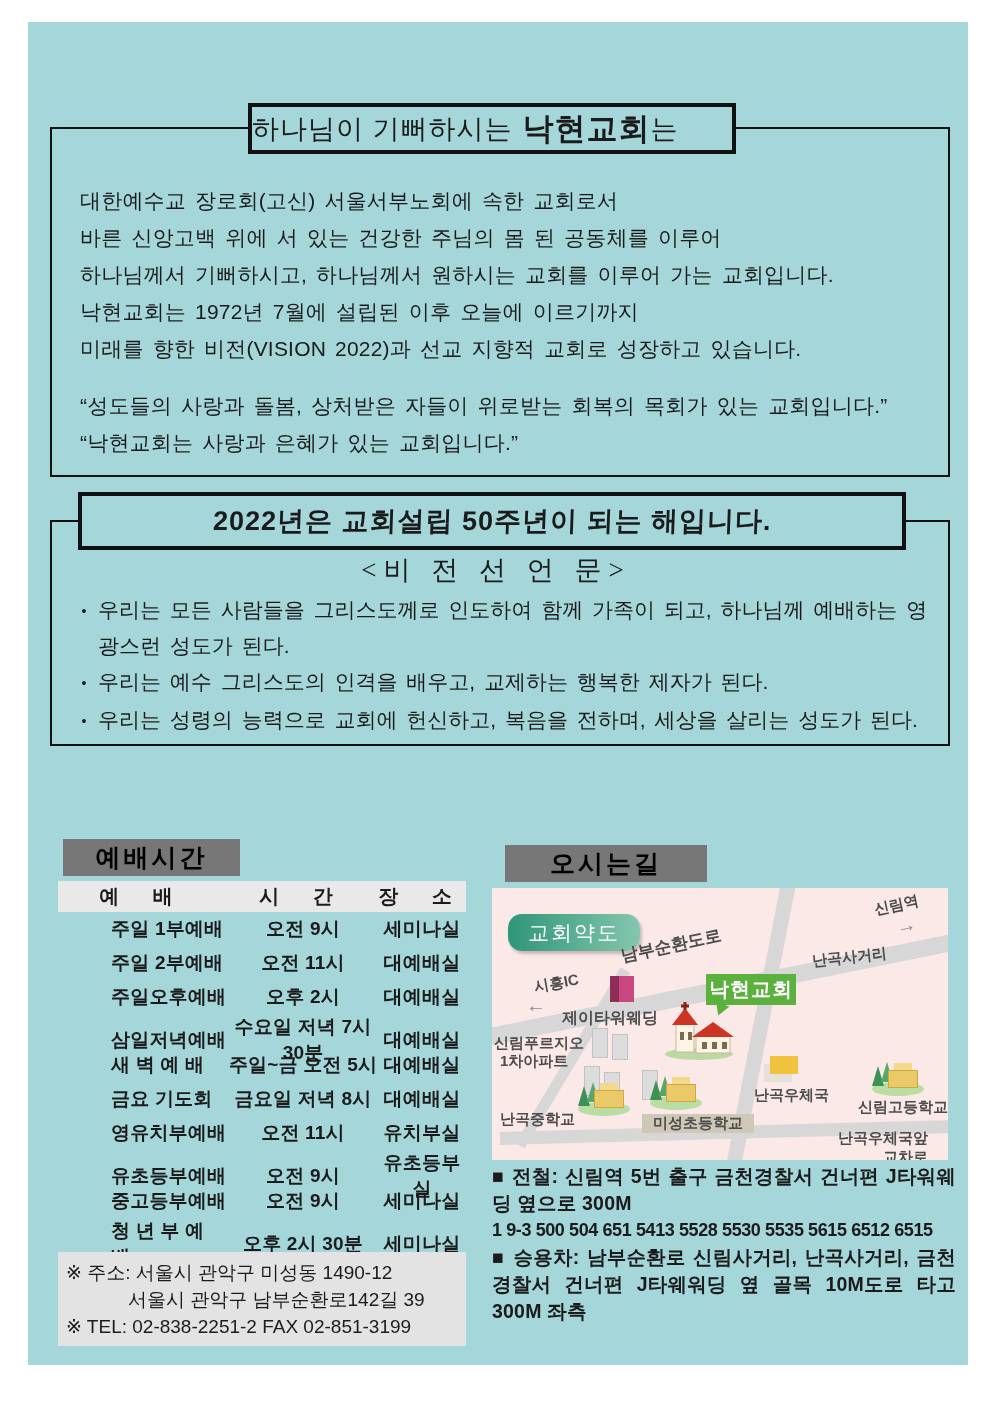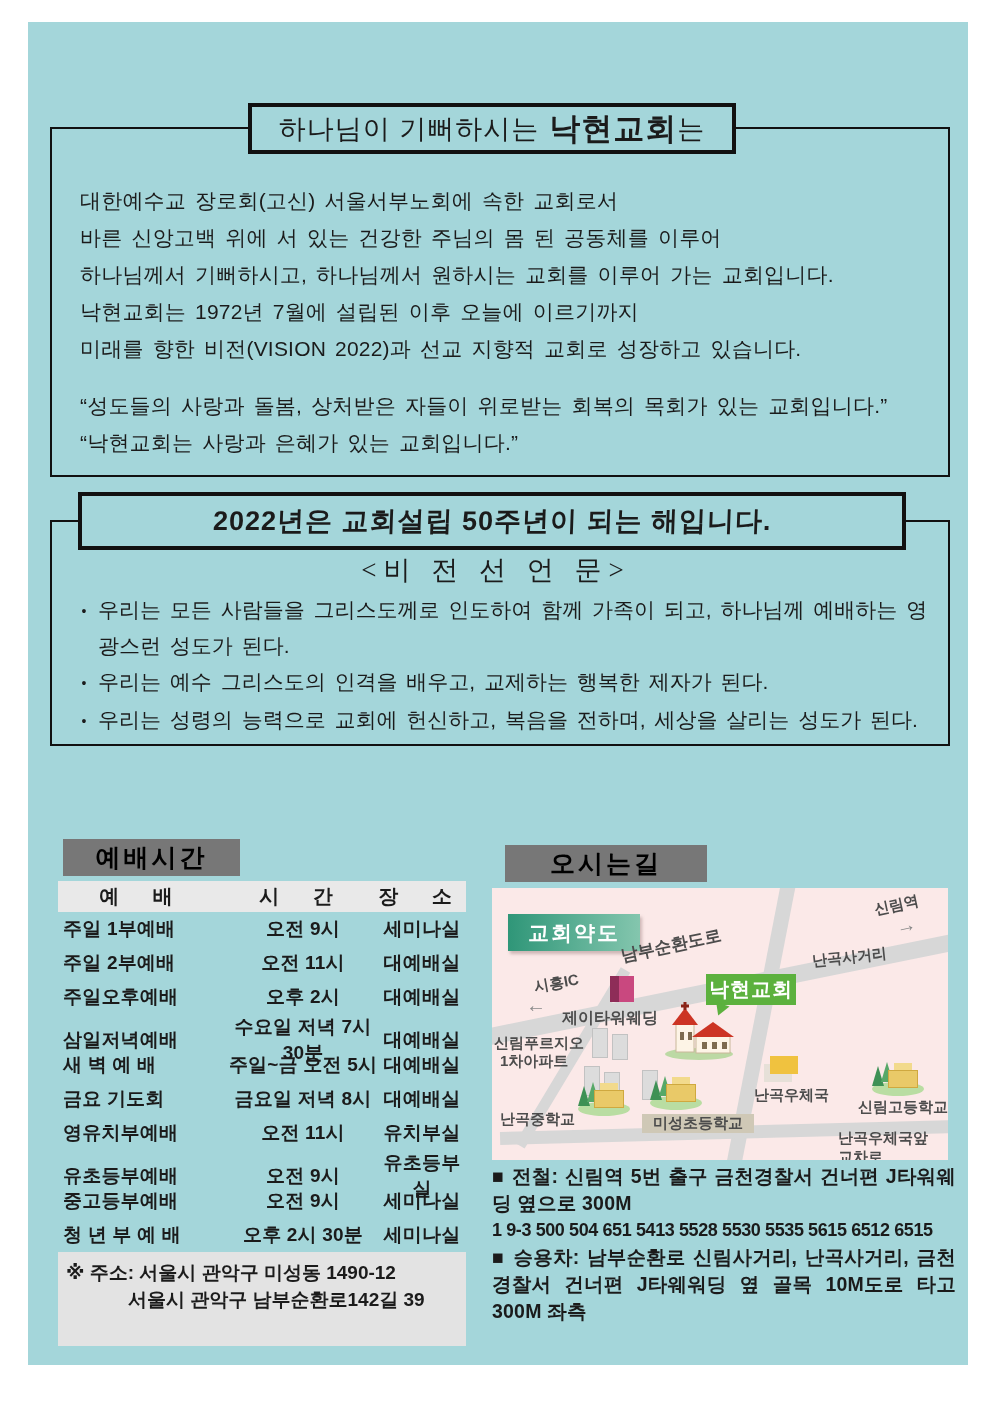--- a/index.html
+++ b/index.html
@@ -4,21 +4,21 @@
 <style>
   * { margin:0; padding:0; box-sizing:border-box; }
   html,body { background:#ffffff; }
   body { font-family:"Liberation Sans","DejaVu Sans",sans-serif; color:#1b1b1b; }
   .page { position:relative; width:992px; height:1403px; background:#ffffff; overflow:hidden; }
   .panel { position:absolute; left:28px; top:22px; width:940px; height:1343px; background:#a4d6da; }
 
   
   .intro-box { position:absolute; left:50px; top:127px; width:900px; height:350px; border:2px solid #111; }
   .title-box { position:absolute; left:248px; top:103px; width:488px; height:51px; border:4px solid #111;
-               background:#a4d6da; display:flex; align-items:center; justify-content:center; }
+               background:#a4d6da; display:flex; align-items:center; justify-content:flex-start; }
   .title-box .t-normal { font-size:27px; font-weight:500; letter-spacing:1px; }
   .title-box .t-bold { font-size:31px; font-weight:bold; letter-spacing:1px; margin-left:10px; }
   .intro-text { position:absolute; left:80px; top:182px; width:860px; font-size:21px; line-height:37px;
                 letter-spacing:.2px; word-spacing:3px; font-weight:500; }
   .intro-text .gap { height:20px; }
 
   
   .banner-box { position:absolute; left:78px; top:492px; width:828px; height:58px; border:4px solid #111;
                 background:#a4d6da; display:flex; align-items:center; justify-content:center; z-index:3; }
   .banner-box div { font-size:27px; font-weight:bold; letter-spacing:1px; transform:skewX(-2deg); }
@@ -35,38 +35,38 @@
                justify-content:center; font-size:25px; font-weight:bold; letter-spacing:3px; }
   .badge-worship { left:63px; top:839px; width:177px; height:37px; }
   .badge-direction { left:505px; top:845px; width:202px; height:37px; }
 
   .table-head { position:absolute; left:58px; top:881px; width:408px; height:31px; background:#e9e9e9;
                 display:grid; grid-template-columns:170px 150px 88px; align-items:center; }
   .table-head span { text-align:center; font-size:20px; font-weight:bold; letter-spacing:14px; }
   .table-rows { position:absolute; left:58px; top:912px; width:408px; }
   .t-row { display:grid; grid-template-columns:170px 150px 88px; height:34px; align-items:center; }
   .t-row span { font-size:19px; font-weight:600; letter-spacing:.2px; }
-  .t-row .c-name { padding-left:5px; }
+  .t-row .c-name { padding-left:5px;margin-left:48px; }
   .t-row .c-time, .t-row .c-place { text-align:center; }
 
   .contact-box { position:absolute; left:58px; top:1252px; width:408px; height:94px; background:#e3e3e3;
-                 padding:7px 8px; font-size:19px; line-height:27px; font-weight:700; }
+                 padding:7px 8px; font-size:19px; line-height:27px; font-weight:400; }
   .contact-box .indent { padding-left:62px; }
 
   
   .map { position:absolute; left:492px; top:888px; width:456px; height:272px; background:#fbe9e8; overflow:hidden; }
   .road { position:absolute; background:#d7d7d7; }
   .road-main { left:-12px; top:92px; width:492px; height:17px; transform:rotate(-11.5deg); }
   .road-cross { left:292px; top:-20px; width:15px; height:320px; transform:rotate(11deg); transform-origin:top center; }
   .road-branch { left:128px; top:82px; width:11px; height:205px; transform:rotate(31deg); transform-origin:top center; }
   .road-bottom { left:8px; top:238px; width:452px; height:13px; transform:rotate(-1.5deg); }
 
   .map-label { position:absolute; font-size:15px; font-weight:600; color:#4c4c4c; white-space:nowrap; }
-  .yakdo-badge { position:absolute; left:16px; top:26px; width:132px; height:37px; border-radius:0;
-                 background:linear-gradient(90deg,#2f9678,#84c6ae); color:#fff; font-size:21px; font-weight:bold;
+  .yakdo-badge { position:absolute; left:16px; top:26px; width:132px; height:37px; border-radius:14px;
+                 background:linear-gradient(90deg,#2f9678,#84c6ae); color:#fff; font-size:21px; font-weight:normal;
                  display:flex; align-items:center; justify-content:center; letter-spacing:2px;
                  box-shadow:2px 3px 3px rgba(120,90,90,.35); }
   .church-badge { position:absolute; left:214px; top:86px; width:90px; height:31px; background:#5cb13e; color:#fff;
                   font-size:20px; font-weight:bold; display:flex; align-items:center; justify-content:center;
                   letter-spacing:1px; z-index:3; }
   .church-badge .tail { position:absolute; left:8px; bottom:-11px; width:0; height:0;
                         border-left:6px solid transparent; border-right:8px solid transparent;
                         border-top:12px solid #5cb13e; transform:rotate(18deg); }
   .map-arrow { position:absolute; font-size:20px; font-weight:bold; color:#8a8a8a; }
 
@@ -77,21 +77,21 @@
   .apt-block { position:absolute; width:16px; height:30px; background:#dcdcdc; border:1px solid #c2c2c2; }
   .school-icon { position:absolute; width:52px; height:40px; }
   .school-icon .mound { position:absolute; left:0; bottom:0; width:52px; height:14px; background:#b9dda2; border-radius:50%; }
   .school-icon .bldg { position:absolute; left:16px; bottom:8px; width:30px; height:18px; background:#e9c968; border:1px solid #cfa83f; }
   .school-icon .roof { position:absolute; left:22px; bottom:26px; width:18px; height:7px; background:#f2da8c; }
   .school-icon .tree1, .school-icon .tree2 { position:absolute; bottom:10px; width:0; height:0;
       border-left:6px solid transparent; border-right:6px solid transparent; border-bottom:20px solid #3e9155; }
   .school-icon .tree1 { left:0; }
   .school-icon .tree2 { left:9px; bottom:14px; border-bottom-color:#57a868; }
   .elem-label { background:#cfc8b6; padding:0 11px; }
-  .junction-label { text-align:left; line-height:19px; }
+  .junction-label { text-align:right; line-height:19px; }
 
   
   .notes { position:absolute; left:492px; top:1163px; width:464px; font-size:19.5px; line-height:27px;
            font-weight:600; text-align:justify; letter-spacing:.2px; }
   .notes .bus-numbers { font-size:18px; letter-spacing:-.4px; white-space:nowrap; text-align:left; }
 </style>
 </head>
 <body>
 
 <div class="page">
@@ -189,20 +189,21 @@
     <div class="t-row">
       <span class="c-name">청 년 부 예 배</span>
       <span class="c-time">오후 2시 30분</span>
       <span class="c-place">세미나실</span>
     </div>
   </div>
 
   <div class="contact-box">
     <div>※ 주소: 서울시 관악구 미성동 1490-12</div>
     <div class="indent">서울시 관악구 남부순환로142길 39</div>
+    <div>※ TEL: 02-838-2251-2 FAX 02-851-3199</div>
   </div>
 
   <div class="sec-badge badge-direction">오시는길</div>
 
   <div class="map">
     <div class="road road-main"></div>
     <div class="road road-cross"></div>
     <div class="road road-branch"></div>
     <div class="road road-bottom"></div>
 

